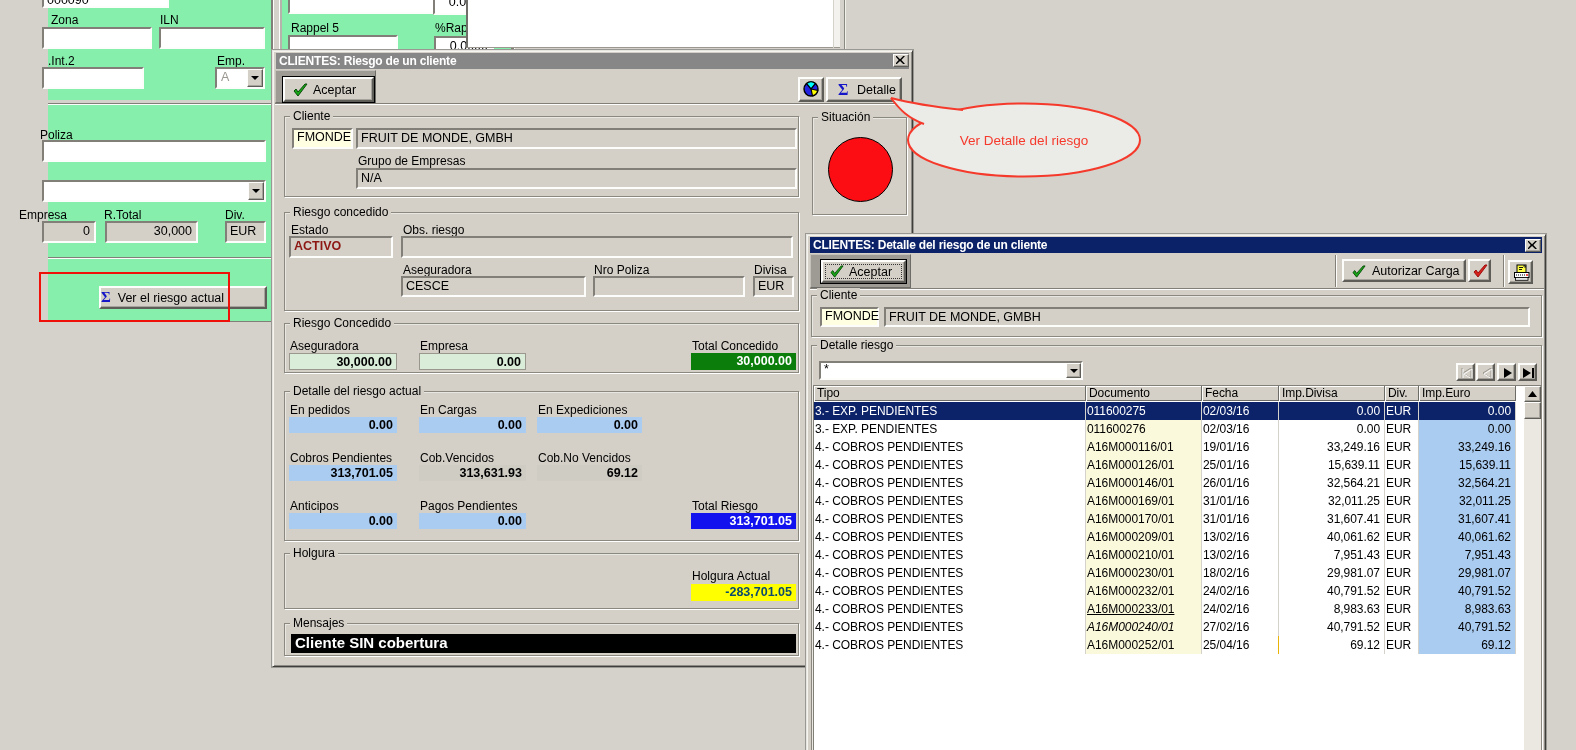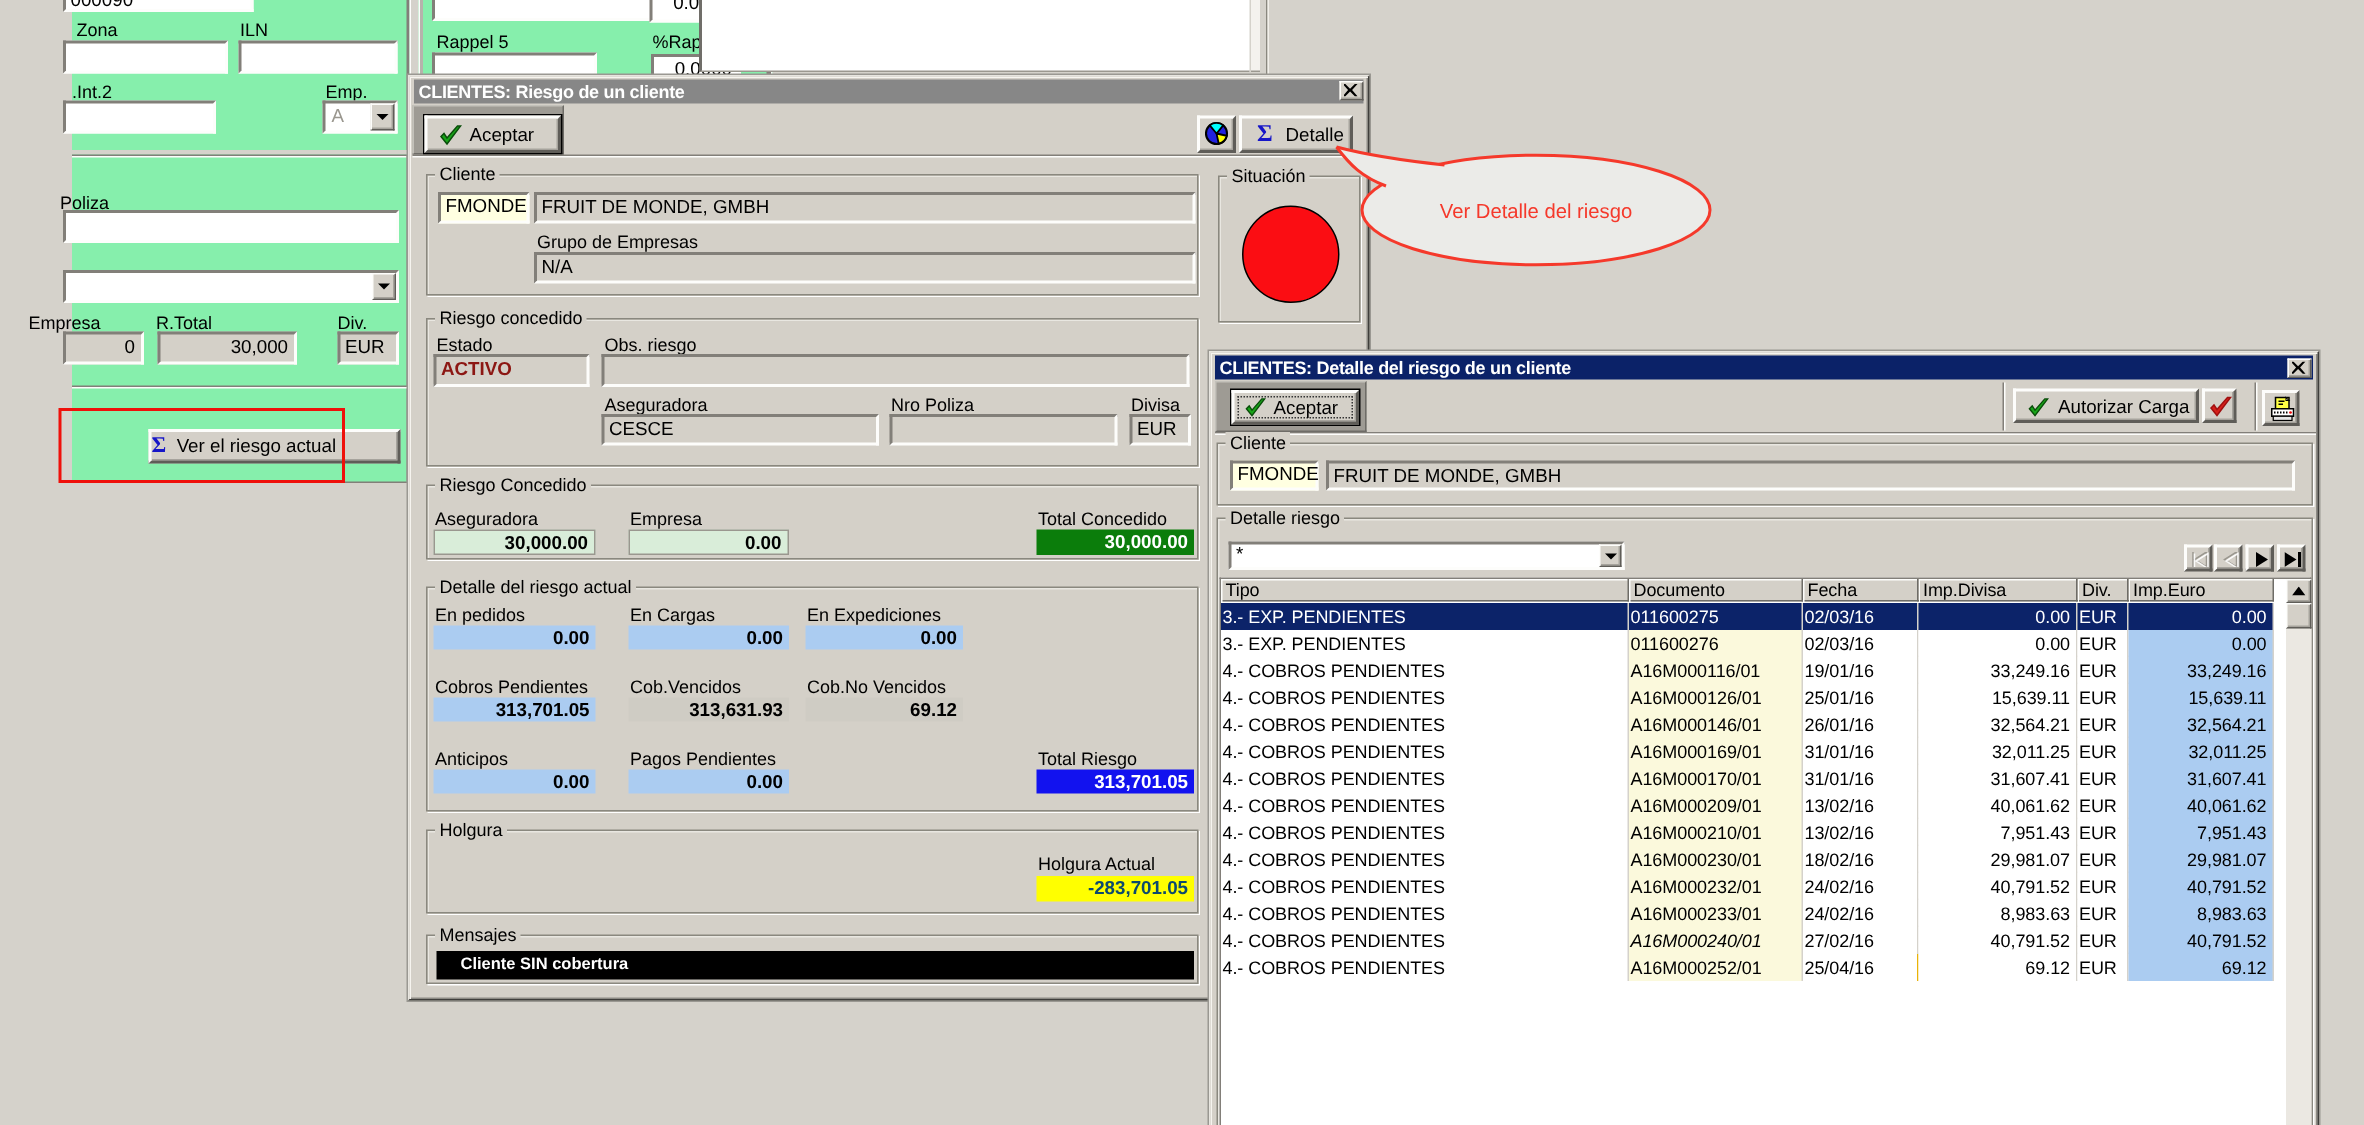--- a/index.html
+++ b/index.html
@@ -173,21 +173,21 @@
  </div>
 
  <div class="gbox" style="left:11px;top:502px;width:515px;height:56px;">
   <span class="glbl">Holgura</span>
   <div class="lbl" style="left:407px;top:15px;">Holgura Actual</div>
   <div class="val" style="left:406px;top:30px;width:105px;height:17px;background:#ffff00;color:#0c4a6e;line-height:17px;">-283,701.05</div>
  </div>
 
  <div class="gbox" style="left:11px;top:572px;width:515px;height:33px;">
   <span class="glbl">Mensajes</span>
-  <div class="abs" style="left:6px;top:10px;width:505px;height:19px;background:#000;color:#fff;font-weight:bold;font-size:11px;line-height:18px;padding-left:16px;">Cliente SIN cobertura</div>
+  <div class="abs" style="left:6px;top:10px;width:505px;height:19px;background:#000;color:#fff;font-weight:bold;font-size:15px;line-height:18px;padding-left:4px;">Cliente SIN cobertura</div>
  </div>
 
  <div class="gbox" style="left:539px;top:66px;width:95px;height:98px;">
   <span class="glbl">Situación</span>
   <div class="abs" style="left:15px;top:19px;width:65px;height:65px;border-radius:50%;background:#fb0d13;border:1.5px solid #000;"></div>
  </div>
 </div>
 
 <div id="win2" class="win" style="left:806px;top:234px;width:740px;height:520px;">
  <div class="tb" style="background:#0b2268;">CLIENTES: Detalle del riesgo de un cliente</div>
@@ -358,21 +358,21 @@
 <div class="abs" style="left:0;top:196px;width:702px;height:18px;border-bottom:1px solid #dddad4;">
 <div class="cell" style="left:0px;top:0;width:272px;height:18px;background:#fff;border-right:1px solid #d5d2cb;">4.- COBROS PENDIENTES</div>
 <div class="cell" style="left:272px;top:0;width:116px;height:18px;background:#fbf9dc;border-right:1px solid #d5d2cb;">A16M000232/01</div>
 <div class="cell" style="left:388px;top:0;width:77px;height:18px;background:#fff;border-right:1px solid #d5d2cb;">24/02/16</div>
 <div class="cell cellr" style="left:465px;top:0;width:106px;height:18px;background:#fff;border-right:1px solid #d5d2cb;">40,791.52</div>
 <div class="cell" style="left:571px;top:0;width:34px;height:18px;background:#fff;border-right:1px solid #d5d2cb;">EUR</div>
 <div class="cell cellr" style="left:605px;top:0;width:97px;height:18px;background:#abccf1;border-right:1px solid #d5d2cb;">40,791.52</div>
 </div>
 <div class="abs" style="left:0;top:214px;width:702px;height:18px;border-bottom:1px solid #dddad4;">
 <div class="cell" style="left:0px;top:0;width:272px;height:18px;background:#fff;border-right:1px solid #d5d2cb;">4.- COBROS PENDIENTES</div>
-<div class="cell" style="left:272px;top:0;width:116px;height:18px;background:#fbf9dc;border-right:1px solid #d5d2cb;">A16M000233/01</div>
+<div class="cell" style="left:272px;top:0;width:116px;height:18px;background:#fbf9dc;border-right:1px solid #d5d2cb;text-decoration:underline;">A16M000233/01</div>
 <div class="cell" style="left:388px;top:0;width:77px;height:18px;background:#fff;border-right:1px solid #d5d2cb;">24/02/16</div>
 <div class="cell cellr" style="left:465px;top:0;width:106px;height:18px;background:#fff;border-right:1px solid #d5d2cb;">8,983.63</div>
 <div class="cell" style="left:571px;top:0;width:34px;height:18px;background:#fff;border-right:1px solid #d5d2cb;">EUR</div>
 <div class="cell cellr" style="left:605px;top:0;width:97px;height:18px;background:#abccf1;border-right:1px solid #d5d2cb;">8,983.63</div>
 </div>
 <div class="abs" style="left:0;top:232px;width:702px;height:18px;border-bottom:1px solid #dddad4;">
 <div class="cell" style="left:0px;top:0;width:272px;height:18px;background:#fff;border-right:1px solid #d5d2cb;">4.- COBROS PENDIENTES</div>
 <div class="cell" style="left:272px;top:0;width:116px;height:18px;background:#fbf9dc;border-right:1px solid #d5d2cb;font-style:italic;">A16M000240/01</div>
 <div class="cell" style="left:388px;top:0;width:77px;height:18px;background:#fff;border-right:1px solid #d5d2cb;">27/02/16</div>
 <div class="cell cellr" style="left:465px;top:0;width:106px;height:18px;background:#fff;border-right:1px solid #d5d2cb;">40,791.52</div>

